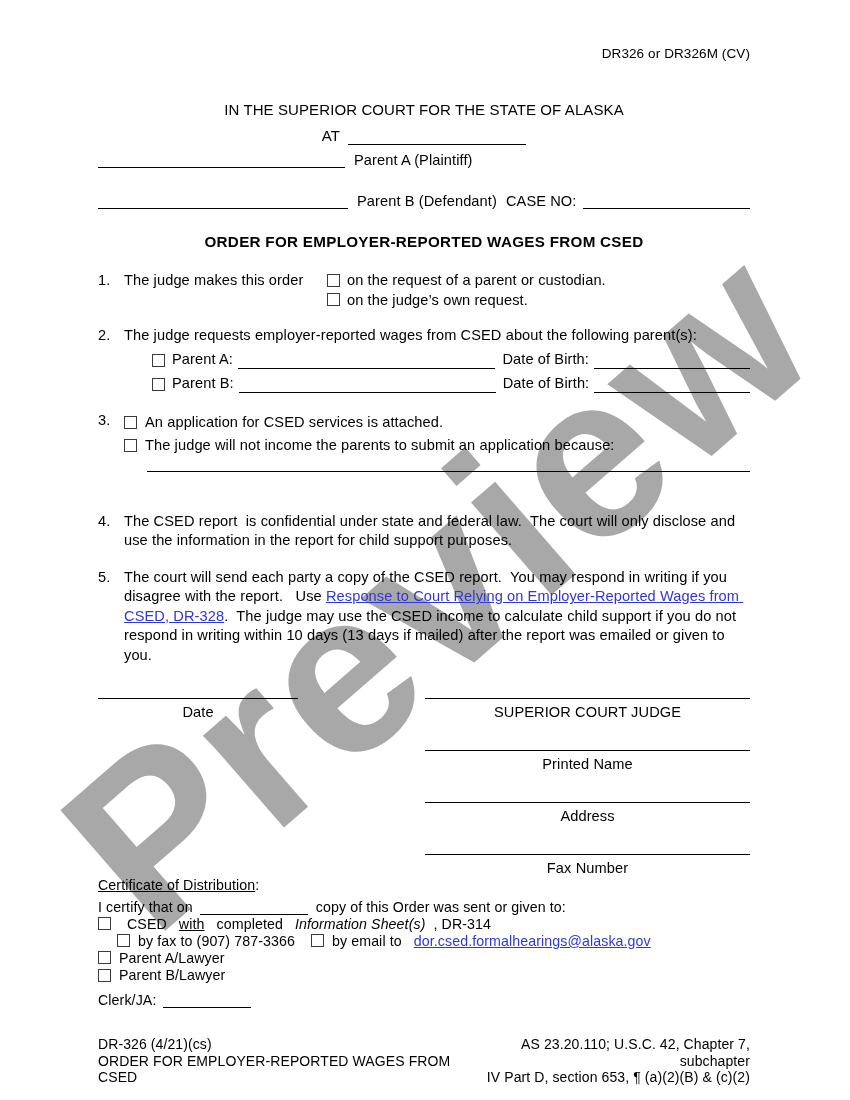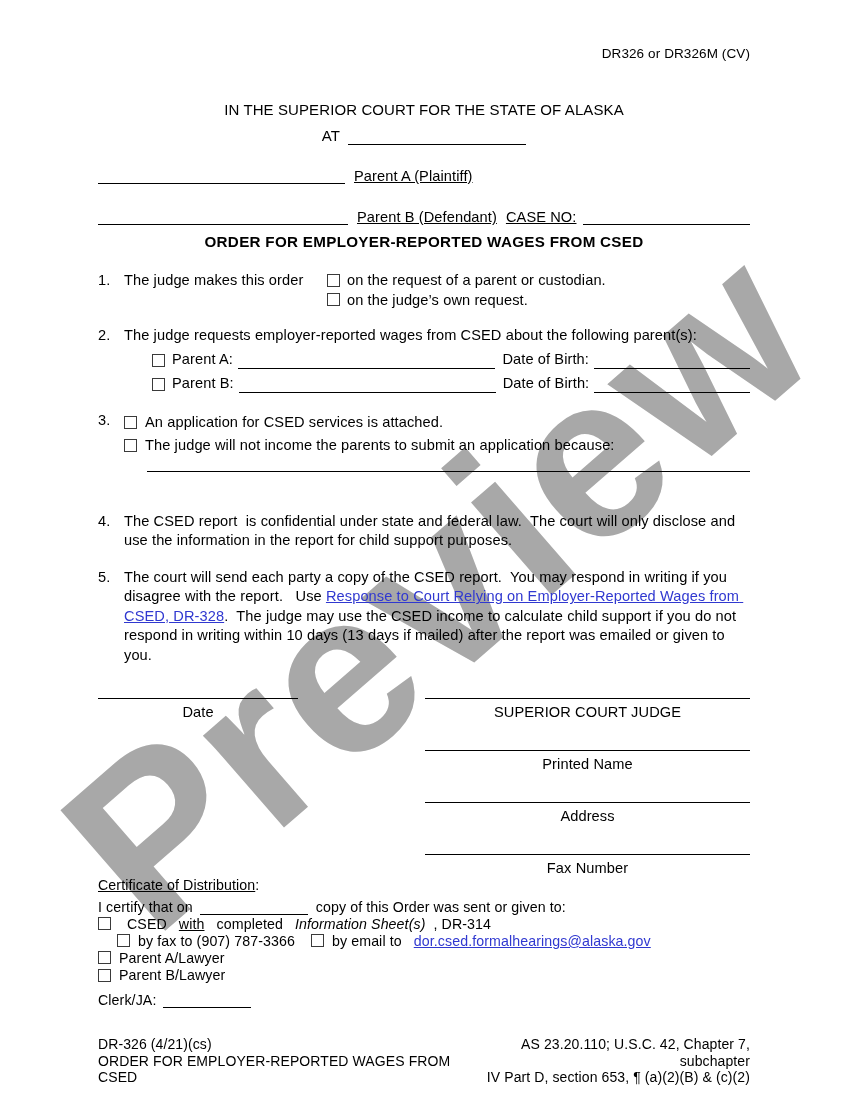--- a/index.html
+++ b/index.html
@@ -20,21 +20,21 @@
   .blank{display:inline-block;border-bottom:1.5px solid #000;height:15px;flex:none;}
   .cb{display:inline-block;width:13px;height:13px;border:1.6px solid #3a3a3a;background:transparent;flex:none;box-sizing:border-box;}
   .row{display:flex;align-items:flex-end;}
   .lnk{color:var(--link,#3038d0);text-decoration:underline;cursor:pointer;}
 
   .doc-code{top:46px;text-align:right;font-size:13.5px;}
   .court{top:100px;text-align:center;font-size:15px;line-height:19px;}
   .at-row{display:flex;justify-content:center;align-items:flex-end;margin-top:7px;}
   .at-row .blank{width:178px;margin-left:8px;}
 
-  .caption{top:168px;text-decoration:underline;}
+  .caption{top:152px;}
   .cap-row1 .blank{width:247px;}
   .cap-row1 span.t{margin-left:9px;}
   .cap-row2{margin-top:25px;}
   .cap-row2 .blank.nm{width:250px;}
   .cap-row2 span.t{margin-left:9px;}
   .cap-row2 .caseno{margin-left:30px;}
   .cap-row2 .blank.cn{flex:1 1 0;margin-left:7px;}
 
   .title{top:233px;text-align:center;font-weight:bold;font-size:15.2px;letter-spacing:.3px;}
 

